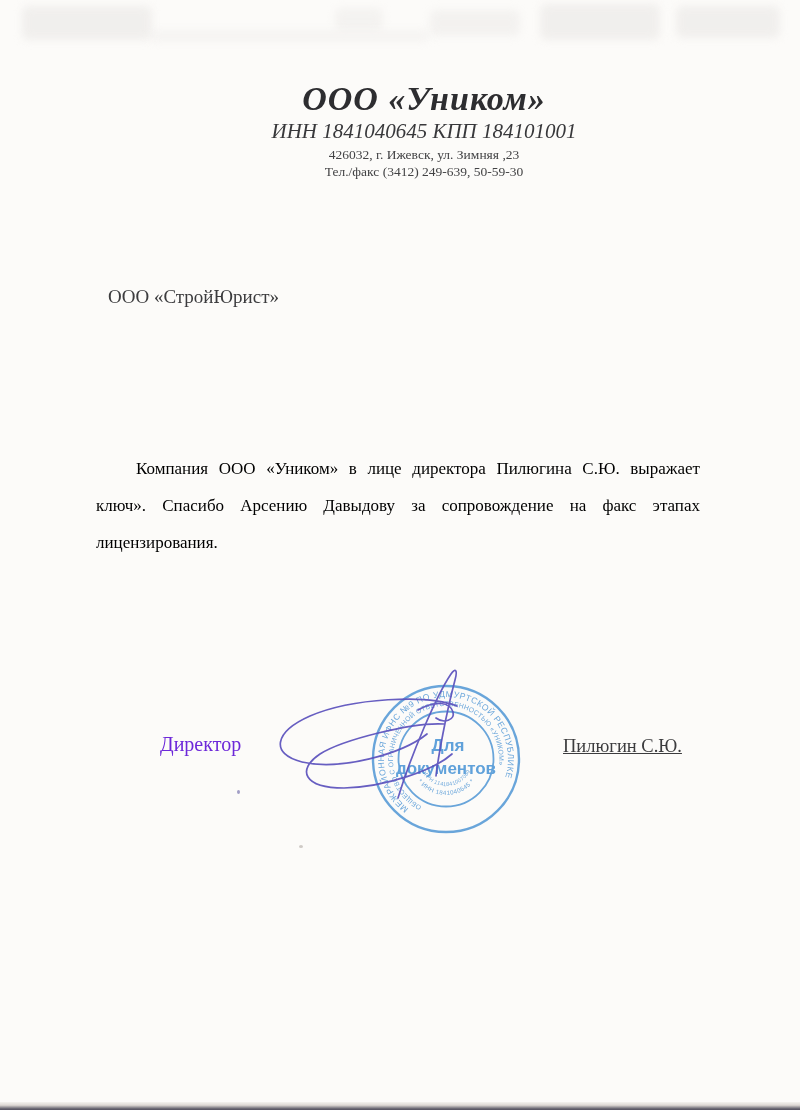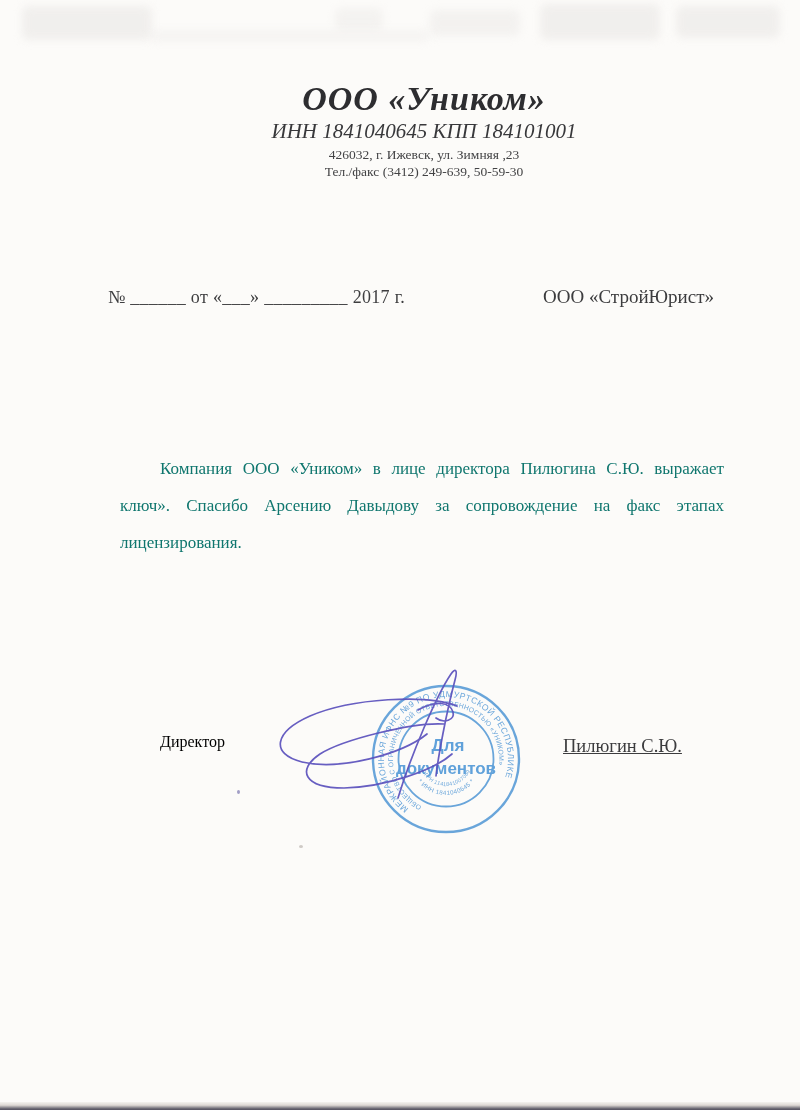--- a/index.html
+++ b/index.html
@@ -36,29 +36,29 @@
 
   
   .ref-row {
     position:absolute; top:286px; left:108px; width:606px;
     display:flex; justify-content:space-between; align-items:baseline;
   }
   .ref-number { font-size:18px; color:#3e3e40; letter-spacing:.3px; }
   .recipient  { font-size:19px; color:#3c3c3e; }
 
   
-  .body-text { position:absolute; top:450px; left:120px; width:604px; font-size:17px; color:#0f766e; }
+  .body-text { position:absolute; top:450px; left:96px; width:604px; font-size:17px; color:#000000; }
   .jline { text-align:justify; height:37px; line-height:37px; overflow:hidden; }
   .jline::after { content:""; display:inline-block; width:100%; height:0; }
   .jline.indent { text-indent:40px; }
   .jline.last { text-align:left; }
   .jline.last::after { content:none; }
 
   
-  .role-label { position:absolute; left:160px; top:733px; font-size:16px; color:#000000;text-align:center; }
+  .role-label { position:absolute; left:160px; top:733px; font-size:20px; color:#6d28d9;text-align:center; }
   .name-label { position:absolute; left:563px; top:736px; font-size:18.5px; color:#3c3c3e;text-decoration:underline; }
 
   .stamp-svg { position:absolute; left:362px; top:672px; opacity:.82; }
   .stamp-svg text { font-family:"Liberation Sans", sans-serif; }
   .sig-svg { position:absolute; left:222px; top:658px; }
 </style>
 </head>
 <body>
 
 <div class="page">
@@ -73,21 +73,20 @@
   <div class="dot-b"></div>
 
   <div class="letterhead">
     <div class="company-title">ООО «Уником»</div>
     <div class="tax-line">ИНН 1841040645 КПП 184101001</div>
     <div class="addr-line">426032, г. Ижевск, ул. Зимняя ,23</div>
     <div class="phone-line">Тел./факс (3412) 249-639, 50-59-30</div>
   </div>
 
   <div class="ref-row">
-    <span class="ref-number">№ ______ от «___» _________ 2017 г.</span>
     <span class="recipient">ООО «СтройЮрист»</span>
   </div>
 
   <div class="body-text">
     <div class="jline indent">Компания ООО «Уником» в лице директора Пилюгина С.Ю. выражает</div>
     <div class="jline">ключ». Спасибо Арсению Давыдову за сопровождение на факс этапах</div>
     <div class="jline last">лицензирования.</div>
   </div>
 
   <div class="role-label">Директор</div>

